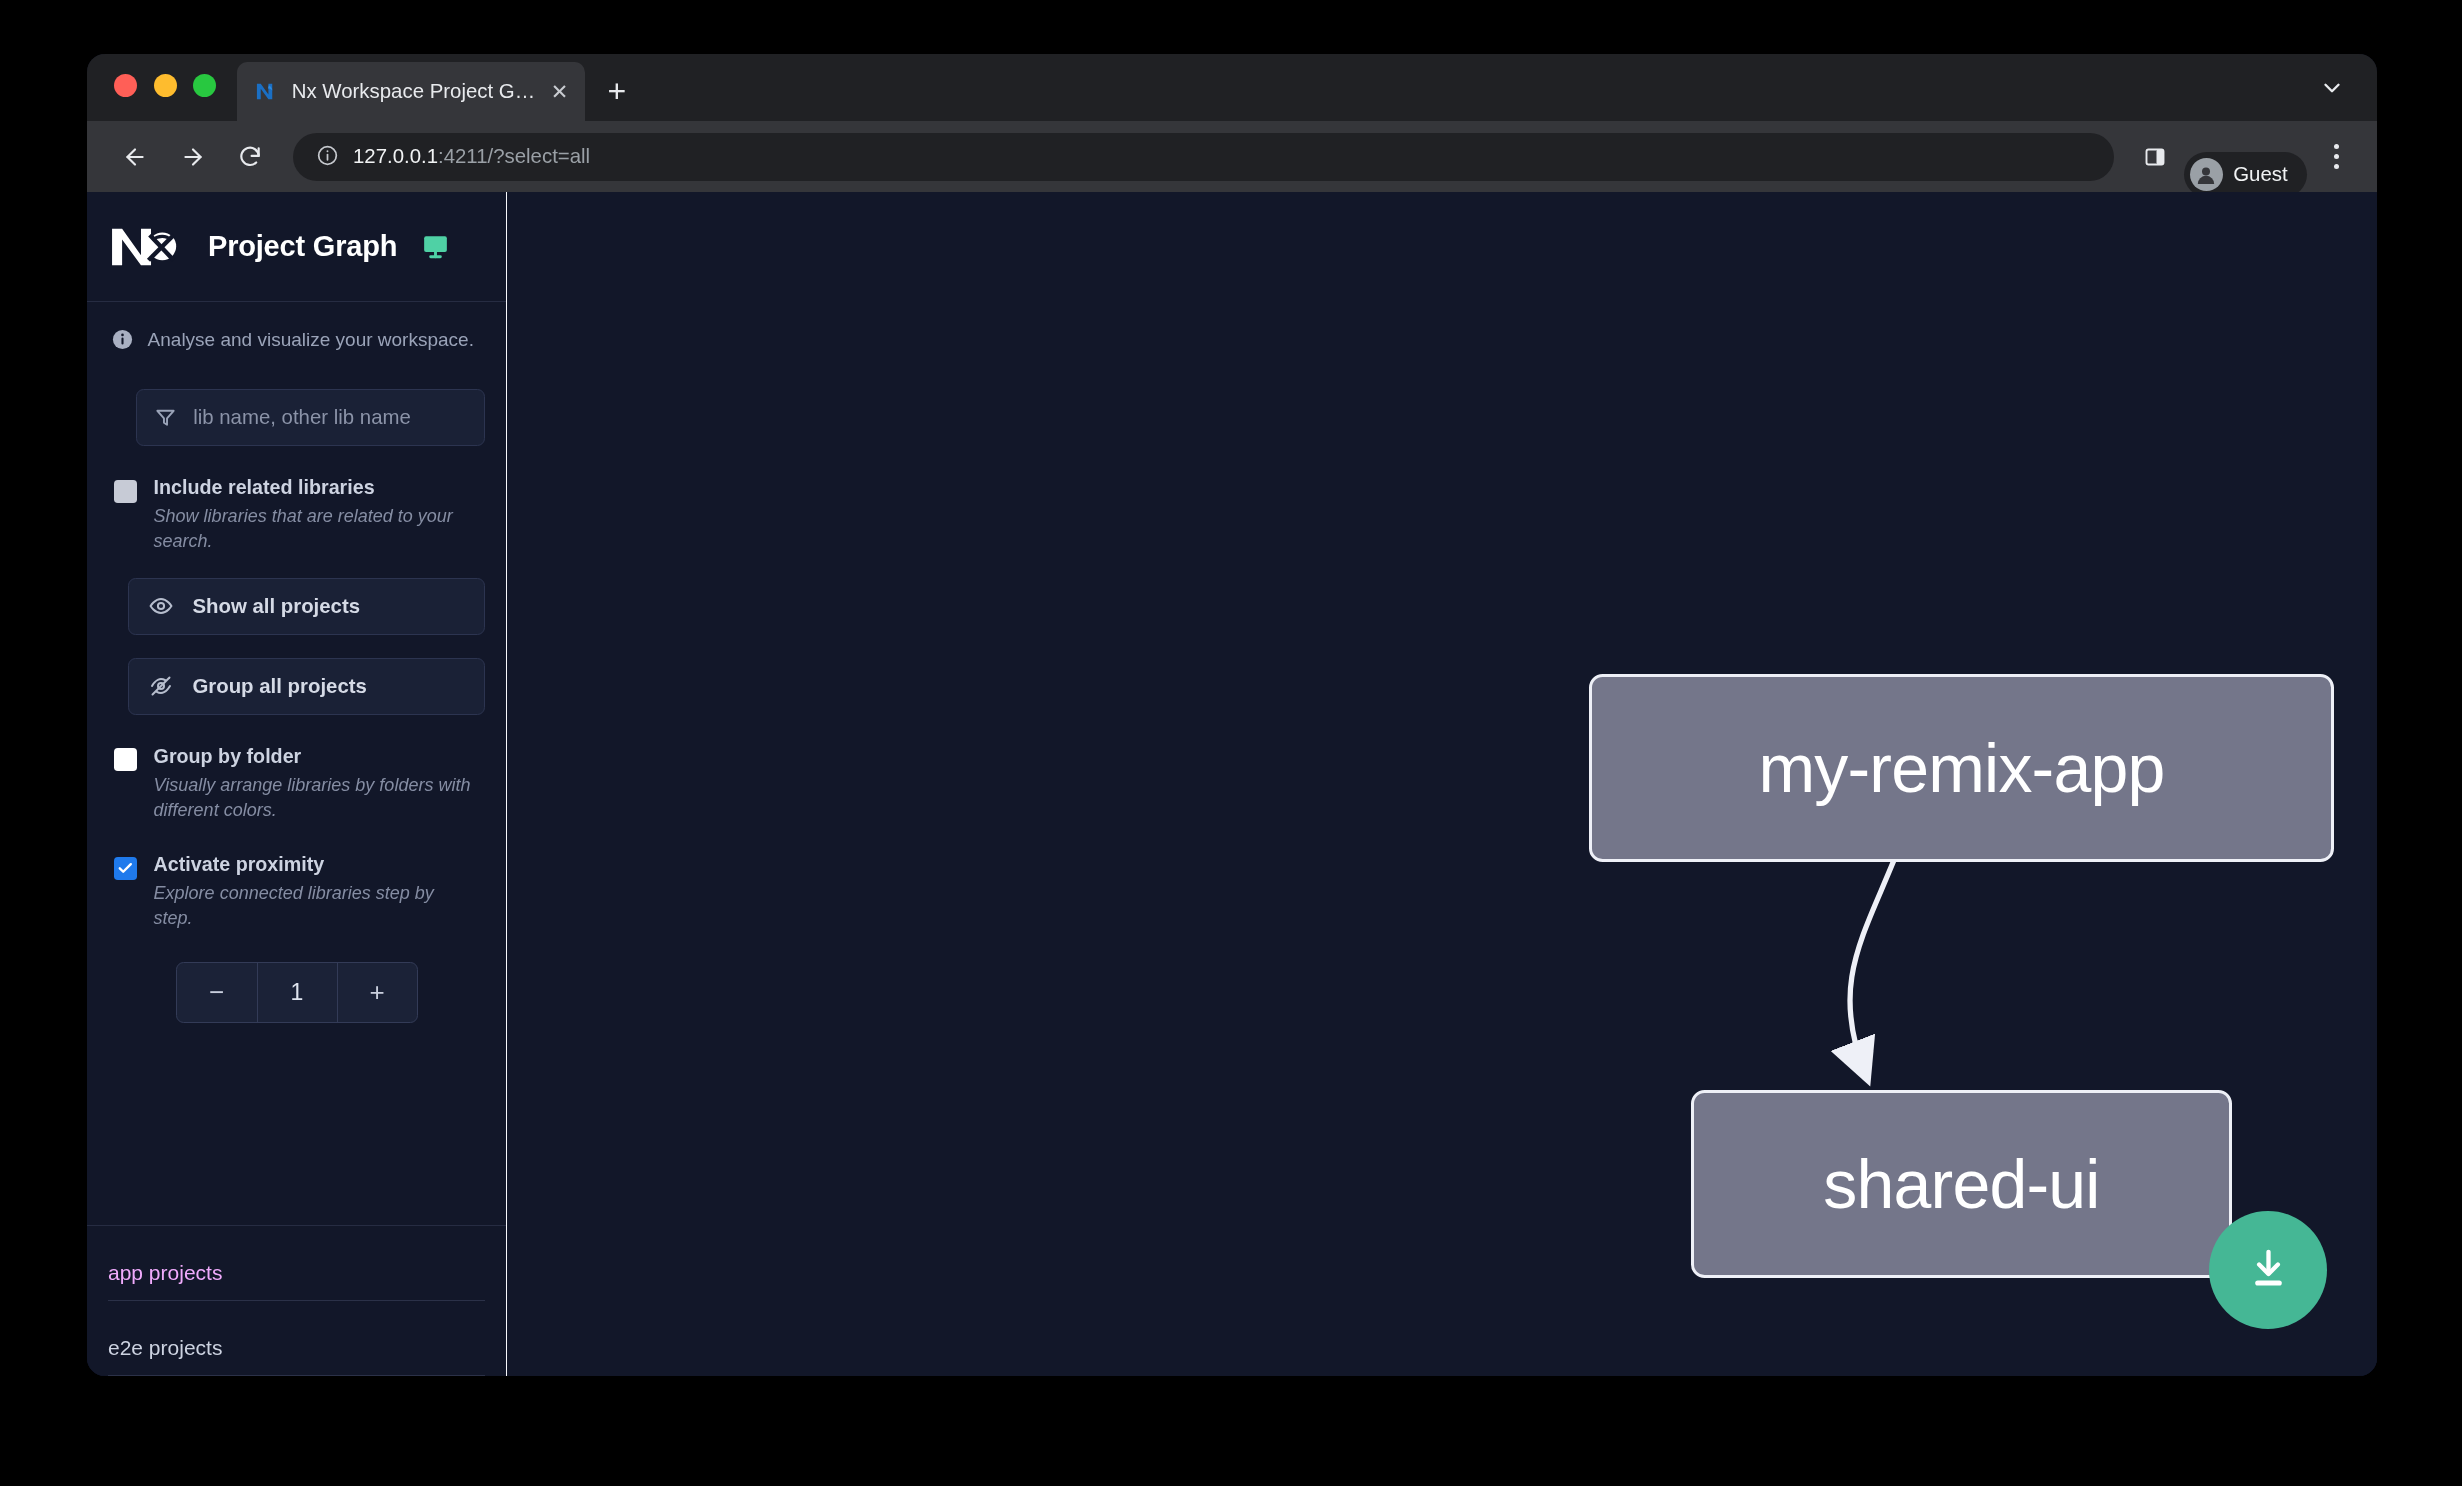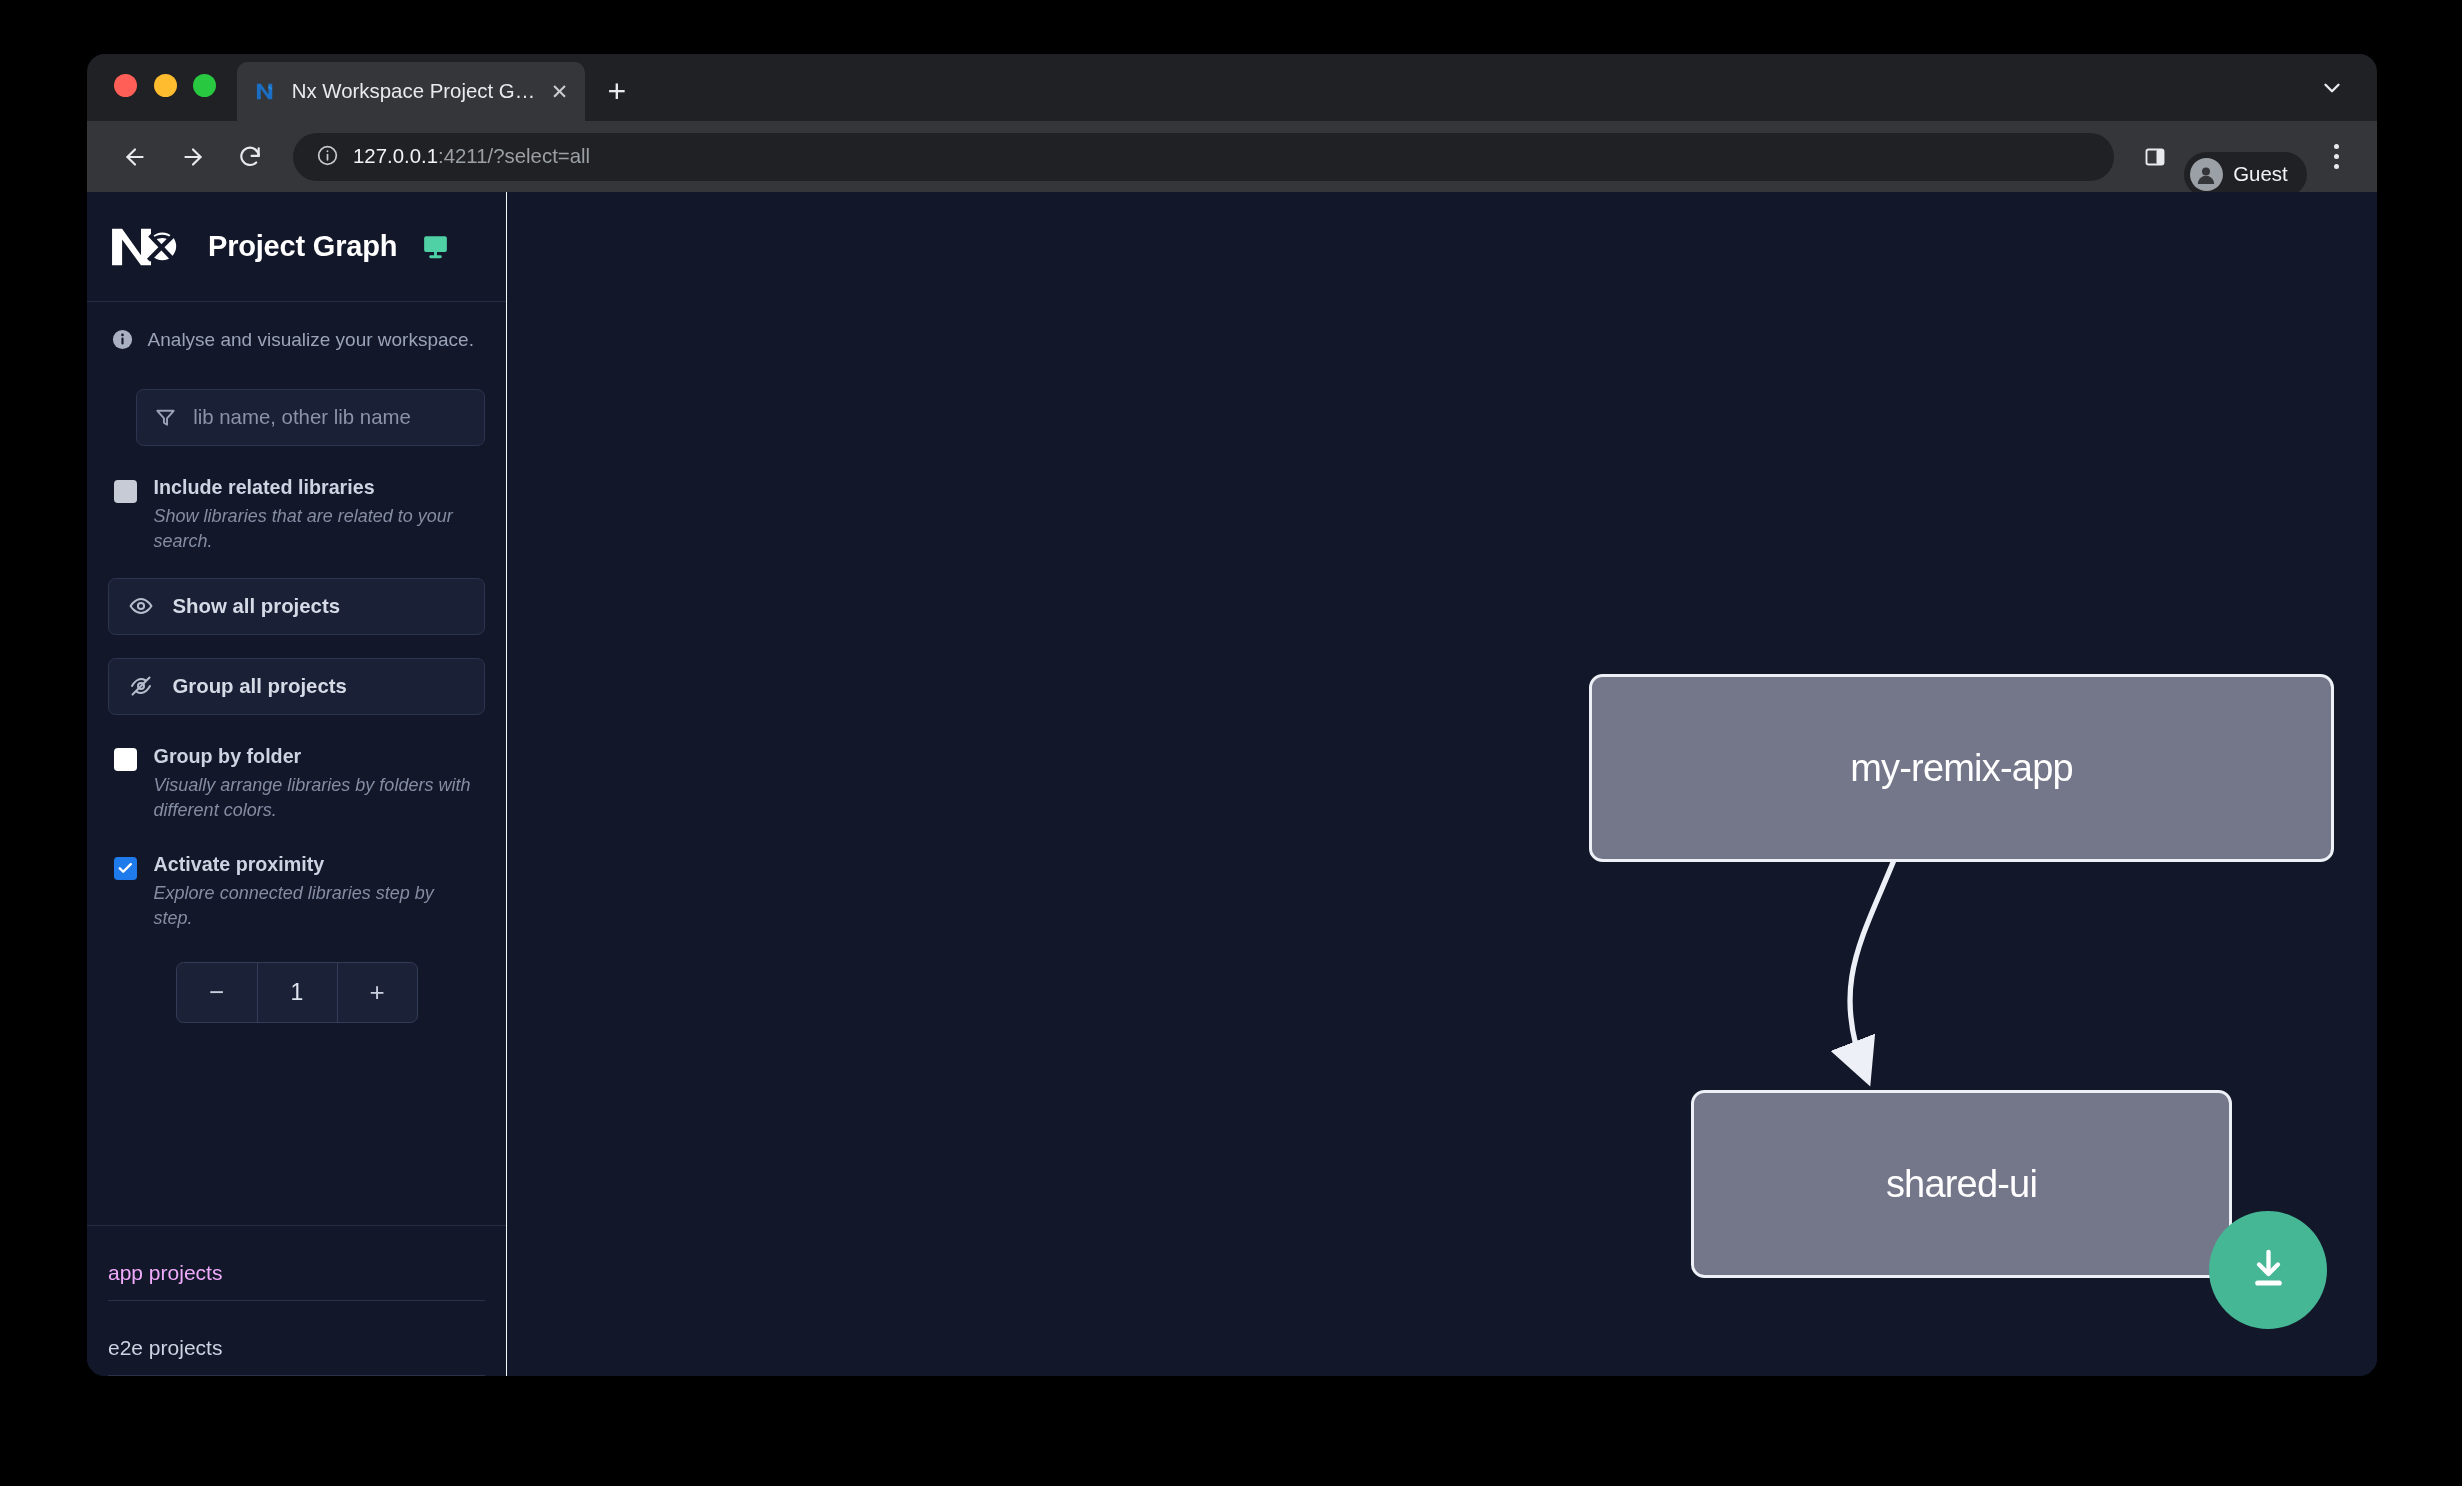--- a/index.html
+++ b/index.html
@@ -250,20 +250,21 @@
   .action-btn {
     margin-top: 23px;
     height: 57px;
     background: #1a2136;
     border: 0.8px solid #2c3450;
     border-radius: 7.6px;
     display: flex;
     align-items: center;
     padding: 0 19.7px;
     gap: 19.7px;
+    margin-left: 20px;
   }
   .action-btn .ic { width: 24px; height: 24px; color: #b6bdcd; flex: 0 0 24px; }
   .action-btn .lbl { color: #d5dae6; font-size: 20.4px; font-weight: 700; }
 
   #stepper {
     margin: 30px auto 0 auto;
     width: 242px;
     height: 61px;
     display: flex;
     border: 0.8px solid #333b57;
@@ -324,21 +325,21 @@
     position: absolute;
     background: #74768a;
     border: 3.8px solid #eef0f7;
     border-radius: 13.6px;
     display: flex;
     align-items: center;
     justify-content: center;
     color: #ffffff;
   }
   .node .node-label {
-    font-size: 38px;
+    font-size: 68px;
     font-weight: 400;
     letter-spacing: -0.8px;
     white-space: nowrap;
   }
   #node-my-remix-app { left: 1082px; top: 482px; width: 745px; height: 188px; }
   #node-shared-ui   { left: 1184px; top: 898px; width: 541px; height: 188px; }
 
   #edge-layer {
     position: absolute;
     left: 0; top: 0;

